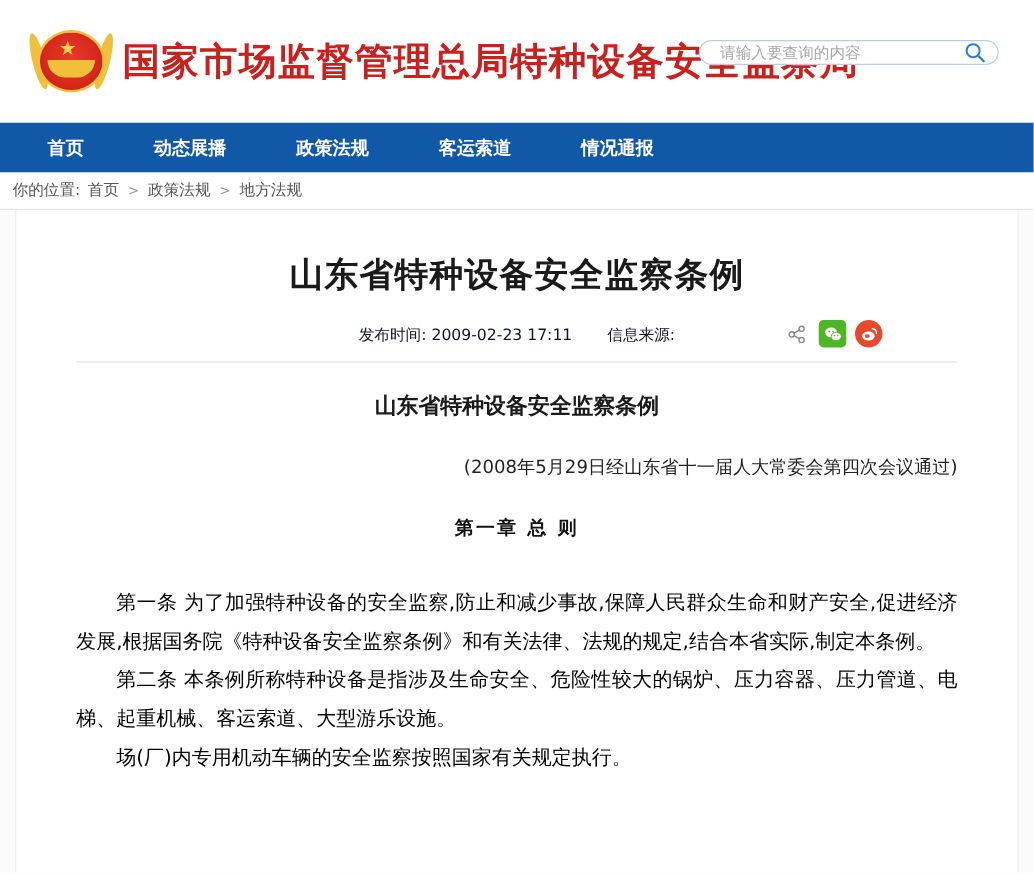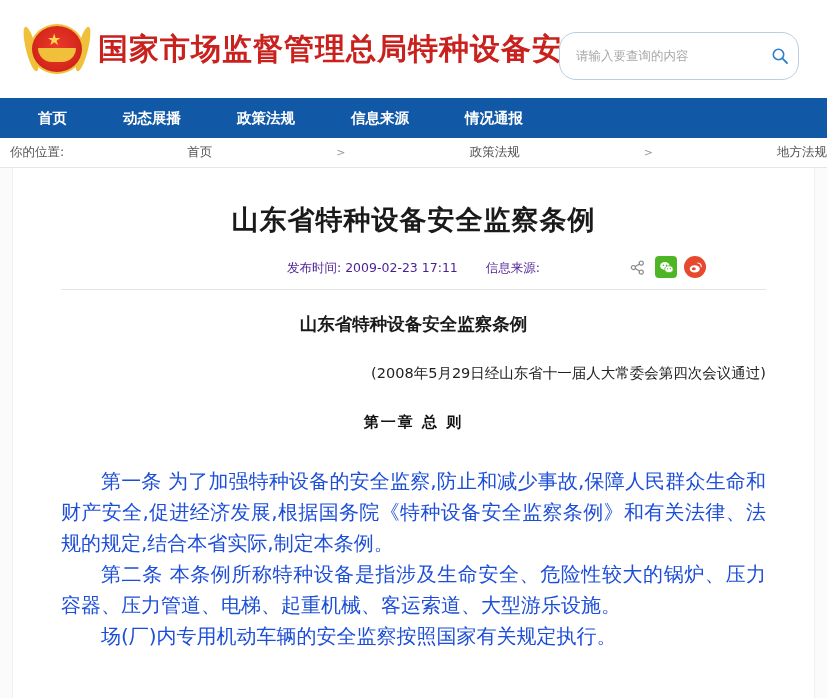--- a/index.html
+++ b/index.html
@@ -68,21 +68,21 @@
     color: #c9211e;
     letter-spacing: 1px;
     white-space: nowrap;
   }
 
   .search-box {
     position: absolute;
     right: 28px;
     top: 32px;
     width: 240px;
-    height: 48px;
+    height: 20px;
     border: 1px solid #b9cde4;
     border-radius: 17px;
     background: #fff;
     display: flex;
     align-items: center;
     padding: 0 6px 0 14px;
   }
   .search-box input {
     border: 0;
     outline: none;
@@ -126,21 +126,20 @@
   .breadcrumb {
     height: 30px;
     background: #ffffff;
     display: flex;
     align-items: center;
     padding-left: 6px;
     font-size: 12.5px;
     color: #555;
     border-bottom: 1px solid #e6e6e6;
     font-family: "DejaVu Sans", sans-serif;
-    justify-content: space-between;
   }
   .breadcrumb .sep { margin: 0 7px; color: #999; font-size: 11px; }
   .breadcrumb a { color: #555; text-decoration: none; cursor: pointer; }
 
   
   .page-wrap {
     background: #fbfbfb;
     padding: 0 0 0 0;
     height: calc(699px - 98px - 40px - 31px);
     overflow: hidden;
@@ -161,21 +160,21 @@
     color: #1a1a1a;
     letter-spacing: 1px;
     margin: 8px 0 22px 0;
   }
   .meta-row {
     display: flex;
     align-items: center;
     justify-content: center;
     position: relative;
     font-size: 12.5px;
-    color: #4c1d95;
+    color: #0f172a;
     padding-bottom: 12px;
     font-family: "DejaVu Sans", sans-serif;
   }
   .meta-item { margin: 0 14px; }
   .share-group {
     position: absolute;
     right: 60px;
     top: -4px;
     display: flex;
     align-items: center;
@@ -216,23 +215,23 @@
     text-align: center;
     font-family: "DejaVu Sans", sans-serif;
     font-size: 15px;
     font-weight: bold;
     color: #111;
     margin-bottom: 34px;
     letter-spacing: 2px;
   }
   .body-text p {
     font-family: "DejaVu Sans", sans-serif;
-    font-size: 20px;
+    font-size: 16px;
     line-height: 31px;
-    color: #1d4ed8;
+    color: #000000;
     margin: 0;
     text-indent: 2em;
     text-align: justify;
   }
 </style>
 </head>
 <body>
 
 <div class="header">
   <div class="emblem">
@@ -252,21 +251,21 @@
         <line x1="11.4" y1="11.4" x2="16" y2="16" stroke="#2c7fd0" stroke-width="1.8" stroke-linecap="round"></line>
       </svg>
     </div>
   </div>
 </div>
 
 <div class="nav">
   <div class="nav-item">首页</div>
   <div class="nav-item">动态展播</div>
   <div class="nav-item">政策法规</div>
-  <div class="nav-item">信息来源</div>
+  <div class="nav-item">客运索道</div>
   <div class="nav-item">情况通报</div>
 </div>
 
 <div class="breadcrumb">
   <span style="padding-left:4px;">你的位置:</span>
   <a style="margin-left:6px;">首页</a>
   <span class="sep">&gt;</span>
   <a>政策法规</a>
   <span class="sep">&gt;</span>
   <a>地方法规</a>

